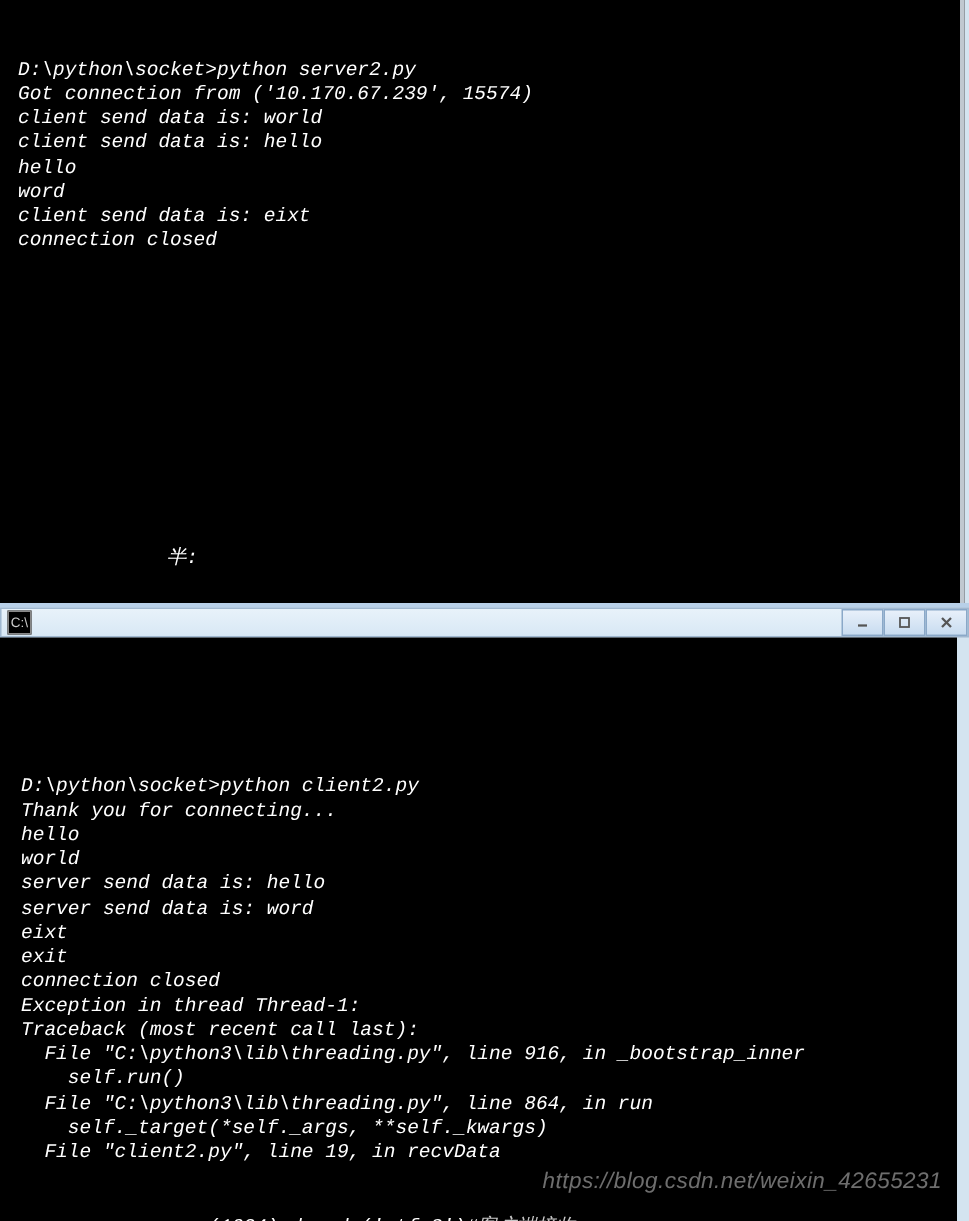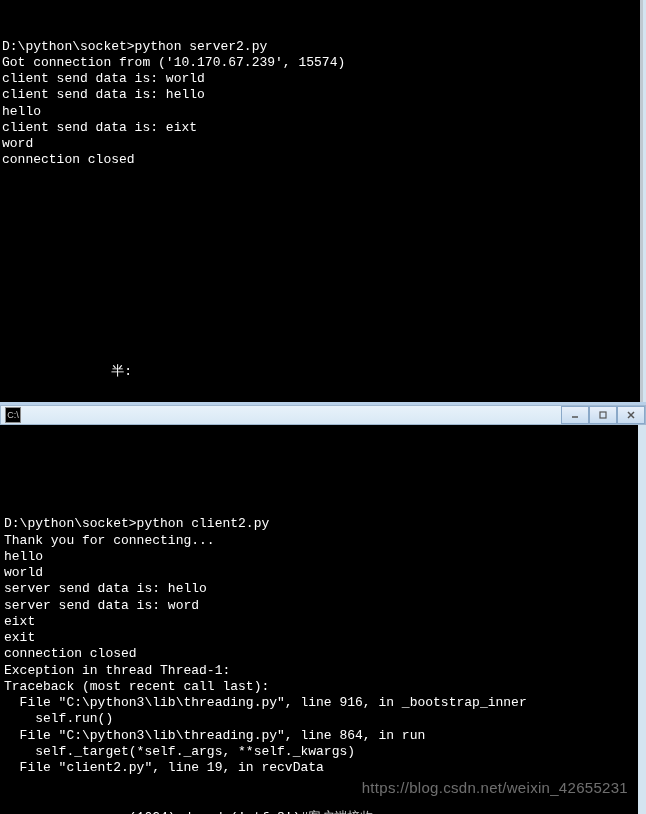--- a/index.html
+++ b/index.html
@@ -12,24 +12,25 @@
       height: 814px;
       background: #d4e4f0;
       font-family: Consolas, "Courier New", monospace;
       font-size: 13px;
       overflow: hidden;
       position: relative;
     }
     .terminal {
       background: #000;
       color: #fff;
-      padding: 6px 2px;
+      padding: 6px 12px;
       line-height: 1.25;
       white-space: pre;
       overflow: hidden;
+      font-style: italic;
     }
     .terminal-top {
       width: 643px;
       height: 402px;
       border-right: 3px solid #c0c8d0;
       position: relative;
     }
     .terminal-top .bottom-label {
       position: absolute;
       bottom: 6px;
@@ -99,21 +100,21 @@
     }
     .chinese-overlay {
       font-family: "Microsoft YaHei", SimSun, sans-serif;
       color: #c8c8c8;
     }
   </style>
 </head>
 <body>
 
 <div class="terminal terminal-top">
-  <div id="top-lines"><div>D:\python\socket&gt;python server2.py</div><div>Got connection from ('10.170.67.239', 15574)</div><div>client send data is: world</div><div>client send data is: hello</div><div>hello</div><div>client send data is: eixt</div><div>word</div><div>connection closed</div></div>
+  <div id="top-lines"><div>D:\python\socket&gt;python server2.py</div><div>Got connection from ('10.170.67.239', 15574)</div><div>client send data is: world</div><div>client send data is: hello</div><div>hello</div><div>word</div><div>client send data is: eixt</div><div>connection closed</div></div>
   <div class="bottom-label">
     <span>半:</span>
   </div>
 </div>
 
 <div class="window-gap"></div>
 
 <div class="titlebar">
   <span class="titlebar-icon">C:\</span>
   <div class="titlebar-buttons">

